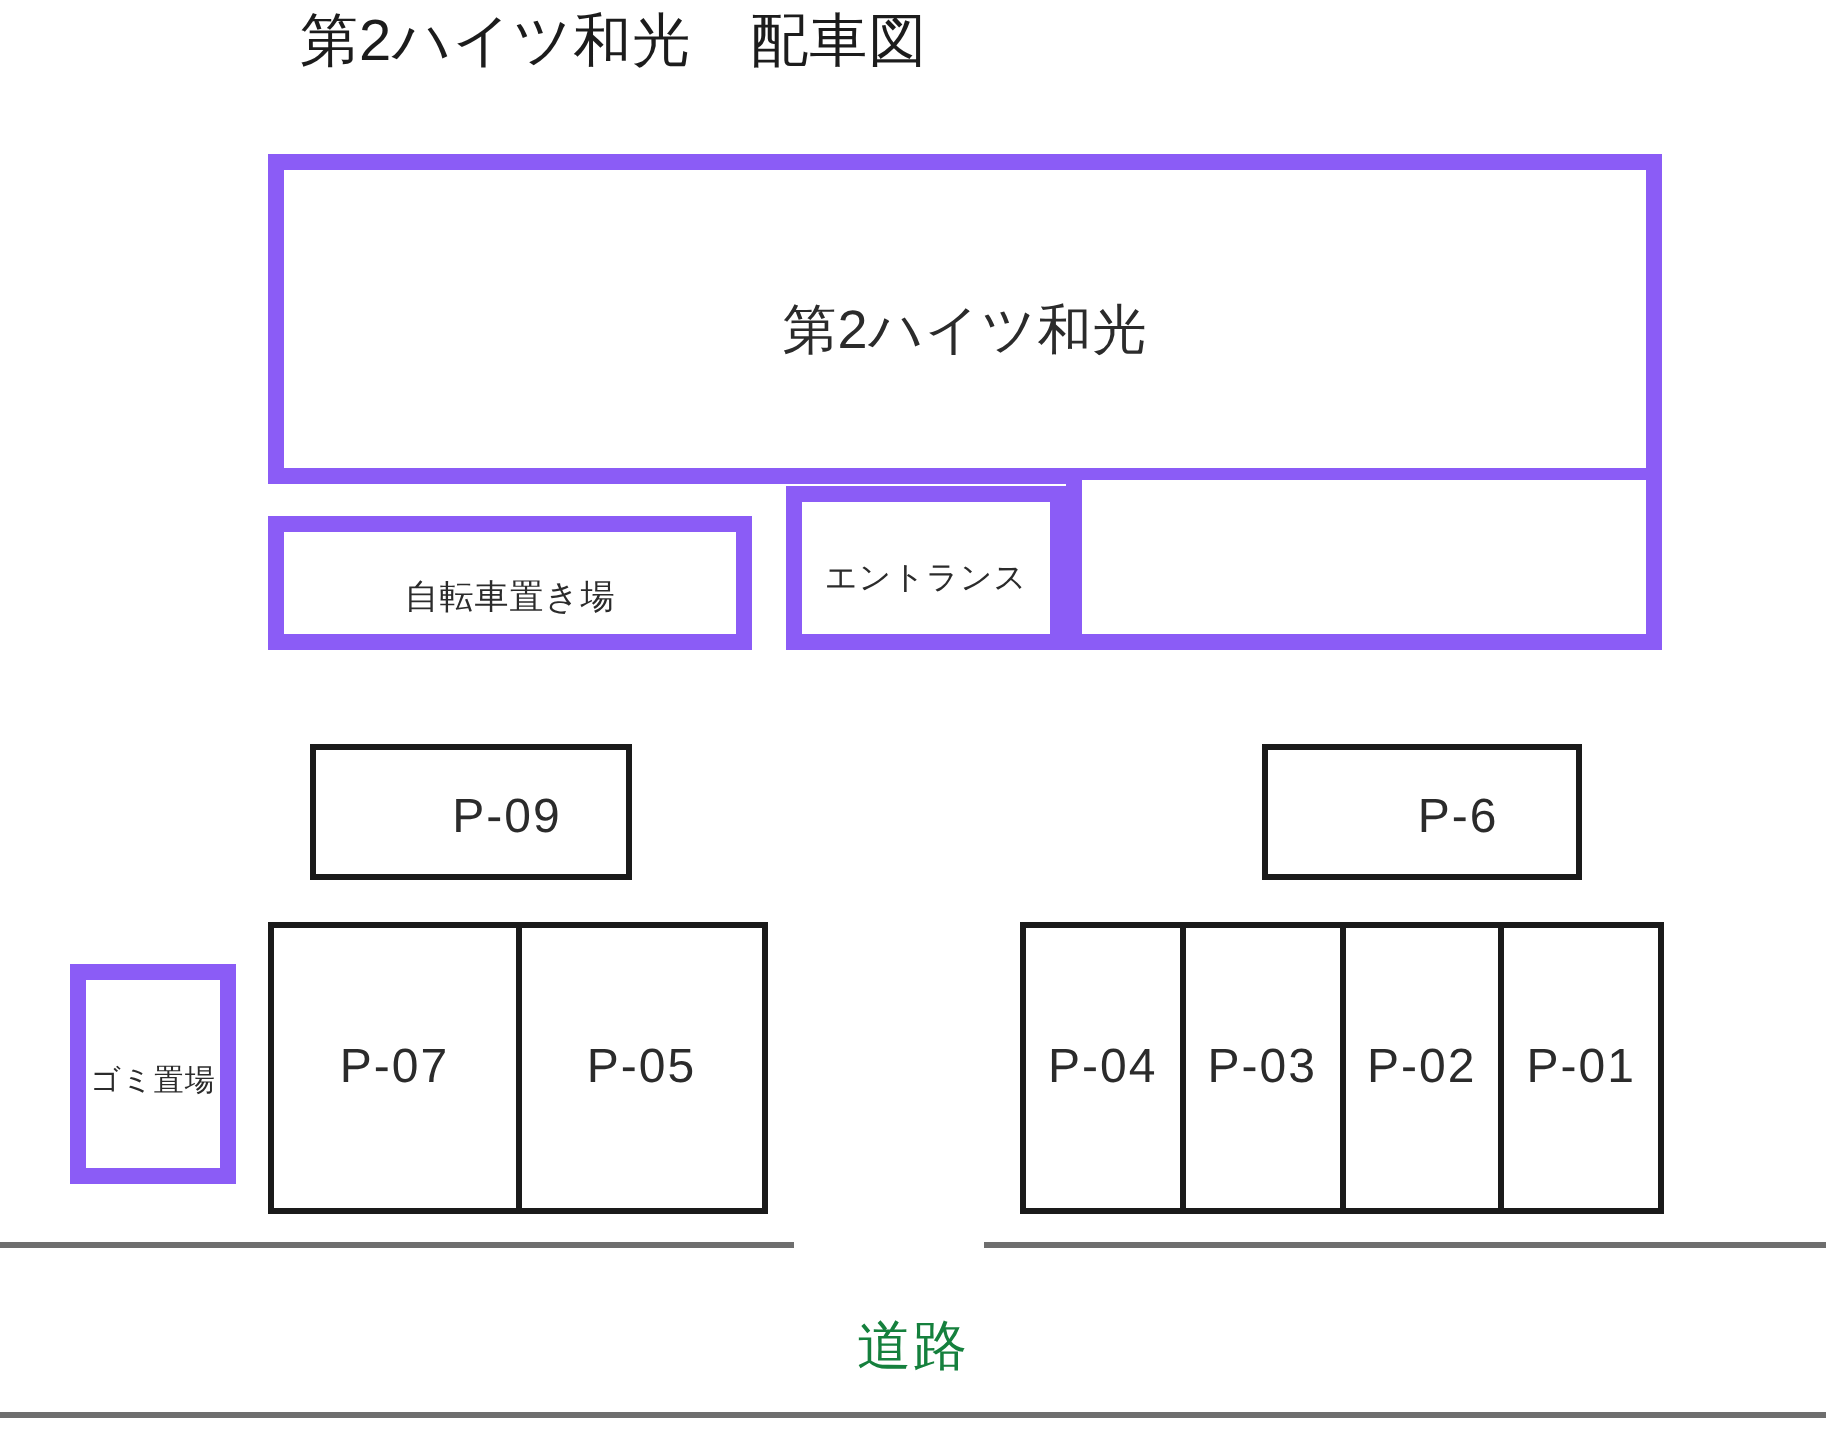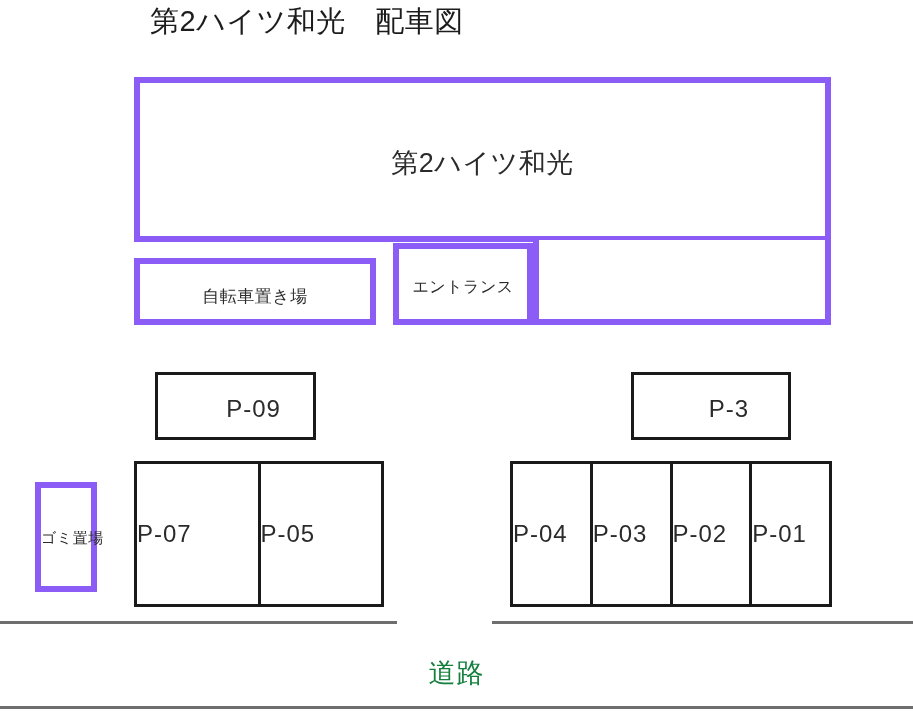--- a/index.html
+++ b/index.html
@@ -32,21 +32,21 @@
     line-height: 38px;
   }
 
   
   .box {
     position: absolute;
     box-sizing: border-box;
     background: #ffffff;
   }
   .outline-thin {
-    border: 6px solid #8b5cf6;
+    border: 8px solid #8b5cf6;
   }
   .outline-thick {
     border: 3px solid #1a1a1a;
   }
 
   .box-label {
     position: absolute;
     left: 0;
     right: 0;
     text-align: center;
@@ -95,21 +95,21 @@
   #entrance .box-label {
     top: 28px;
     font-size: 16px;
     letter-spacing: 0.5px;
   }
 
   
   #trash-area {
     left: 35px;
     top: 482px;
-    width: 62px;
+    width: 83px;
     height: 110px;
   }
   #trash-area .box-label {
     top: 41px;
     font-size: 15px;
     letter-spacing: 0.5px;
   }
 
   
   .stall-solo {
@@ -149,20 +149,21 @@
     left: 510px;
     width: 322px;
   }
   .stall-cell {
     position: relative;
     flex: 1 1 0;
     box-sizing: border-box;
     border-right: 3px solid #1a1a1a;
     display: flex;
     align-items: center;
+    justify-content: center;
   }
   .stall-cell:last-child {
     border-right: none;
     border-radius: 26px;
   }
   .stall-cell-label {
     font-size: 24px;
     letter-spacing: 1px;
     color: #2b2b2b;
     white-space: nowrap;
@@ -223,21 +224,21 @@
 
   <div class="box outline-thin" id="trash-area">
     <div class="box-label">ゴミ置場</div>
   </div>
 
   <div class="box outline-thick stall-solo" id="stall-p09">
     <div class="box-label">P-09</div>
   </div>
 
   <div class="box outline-thick stall-solo" id="stall-p10">
-    <div class="box-label">P-3</div>
+    <div class="box-label">P-6</div>
   </div>
 
   <div class="stall-row" id="stall-row-left">
     <div class="stall-cell">
       <span class="stall-cell-label">P-07</span>
     </div>
     <div class="stall-cell">
       <span class="stall-cell-label">P-05</span>
     </div>
   </div>

